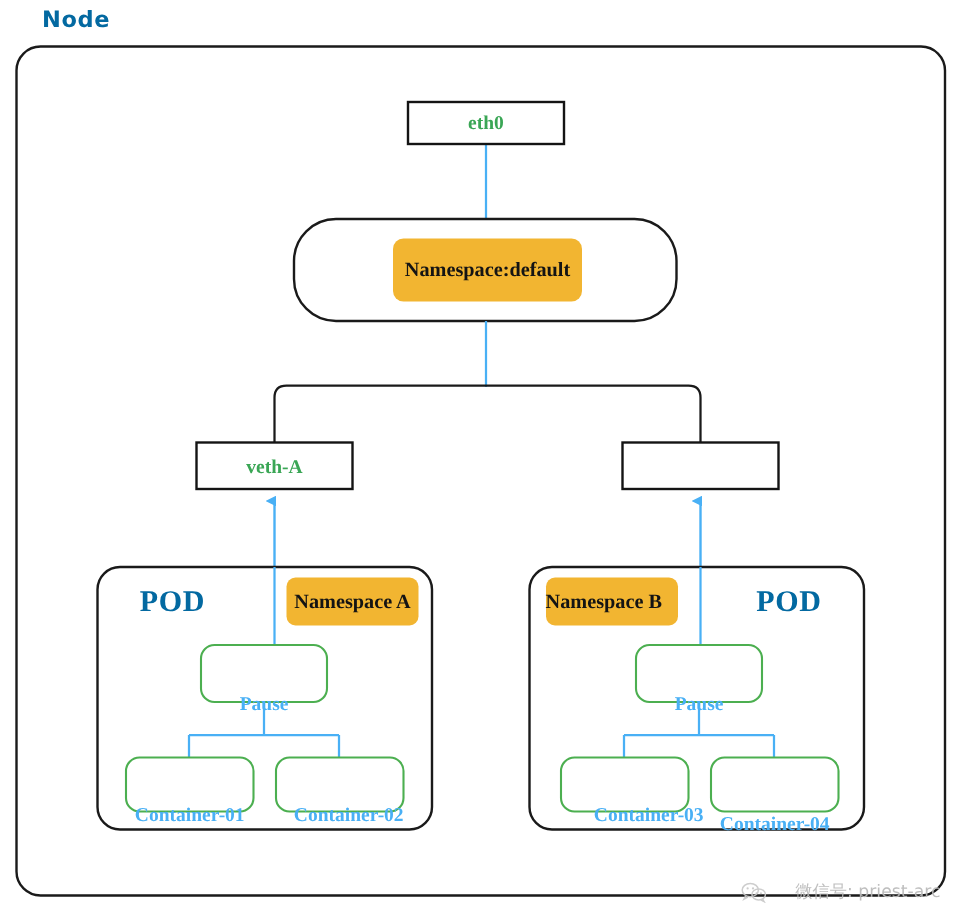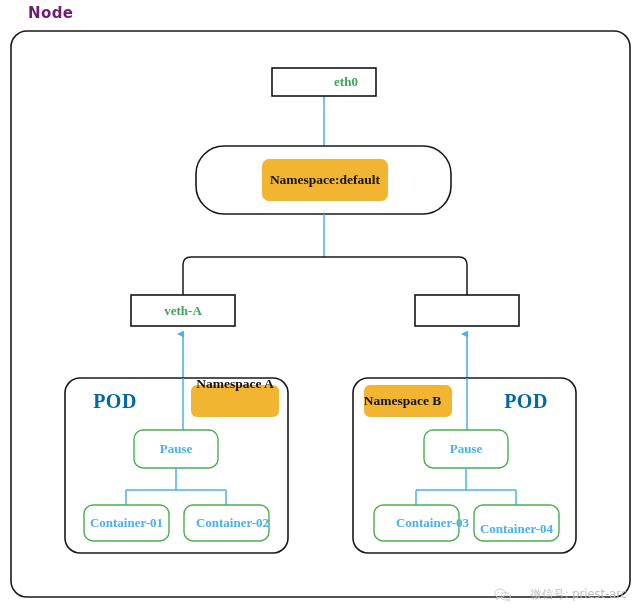--- a/index.html
+++ b/index.html
@@ -27,21 +27,21 @@
     height: 608px;
     overflow: visible;
   }
   .node-title {
     position: absolute;
     left: 28px;
     top: 4px;
     font-family: "DejaVu Sans", sans-serif;
     font-size: 15px;
     font-weight: 600;
-    color: #701a75;
+    color: #0369a1;
     letter-spacing: 0.4px;
     white-space: nowrap;
   }
   .lbl {
     position: absolute;
     display: flex;
     align-items: center;
     justify-content: center;
     text-align: center;
     white-space: nowrap;
@@ -64,20 +64,21 @@
     font-weight: bold;
     font-size: 20px;
     color: #0369a1;
     letter-spacing: 0.5px;
   }
   .lbl-blue {
     font-family: "Liberation Serif", serif;
     font-weight: bold;
     font-size: 13px;
     color: #49b0f5;
+    margin-top: 20px;
   }
   .watermark {
     position: absolute;
     right: 14px;
     bottom: 6px;
     display: flex;
     align-items: center;
     gap: 19px;
     font-family: "DejaVu Sans", sans-serif;
     font-size: 11.5px;
@@ -138,29 +139,29 @@
 
     <rect x="353" y="378" width="223" height="175" rx="15" ry="15" fill="#ffffff" stroke="#1a1a1a" stroke-width="1.6"></rect>
     <line x1="467" y1="378" x2="467" y2="430" stroke="#49b0f5" stroke-width="1.5"></line>
     <rect x="364" y="385" width="88" height="32" rx="6" ry="6" fill="#f2b531"></rect>
     <rect x="424" y="430" width="84" height="38" rx="9" ry="9" fill="#ffffff" stroke="#4caf50" stroke-width="1.4"></rect>
     <path d="M 466,468 L 466,490 M 416,490 L 516,490 M 416,490 L 416,505 M 516,490 L 516,505" fill="none" stroke="#49b0f5" stroke-width="1.5"></path>
     <rect x="374" y="505" width="85" height="36" rx="9" ry="9" fill="#ffffff" stroke="#4caf50" stroke-width="1.4"></rect>
     <rect x="474" y="505" width="85" height="36" rx="9" ry="9" fill="#ffffff" stroke="#4caf50" stroke-width="1.4"></rect>
   </svg>
 
-  <div class="lbl lbl-iface" style="left:272px; top:68px; width:104px; height:28px;margin-left:22px;">eth0</div>
+  <div class="lbl lbl-iface" style="left:272px; top:68px; width:104px; height:28px;">eth0</div>
 
   <div class="lbl lbl-ns" style="left:262px; top:159px; width:126px; height:42px;">Namespace:default</div>
 
   <div class="lbl lbl-iface" style="left:131px; top:295px; width:104px; height:31px;">veth-A</div>
 
 
   <div class="lbl lbl-pod" style="left:70px; top:388px; width:90px; height:26px;">POD</div>
-  <div class="lbl lbl-ns" style="left:191px; top:368px; width:88px; height:32px;">Namespace A</div>
+  <div class="lbl lbl-ns" style="left:191px; top:385px; width:88px; height:32px;">Namespace A</div>
   <div class="lbl lbl-blue" style="left:134px; top:430px; width:84px; height:38px;">Pause</div>
   <div class="lbl lbl-blue" style="left:84px; top:505px; width:85px; height:36px;">Container-01</div>
   <div class="lbl lbl-blue" style="left:184px; top:505px; width:85px; height:36px;padding-left:12px;">Container-02</div>
 
   <div class="lbl lbl-pod" style="left:481px; top:388px; width:90px; height:26px;">POD</div>
   <div class="lbl lbl-ns" style="left:364px; top:385px; width:77px; height:32px;">Namespace B</div>
   <div class="lbl lbl-blue" style="left:424px; top:430px; width:84px; height:38px;">Pause</div>
   <div class="lbl lbl-blue" style="left:364px; top:505px; width:98px; height:36px;padding-left:39px;">Container-03</div>
   <div class="lbl lbl-blue" style="left:474px; top:505px; width:85px; height:48px;border-radius:10px;">Container-04</div>
 

